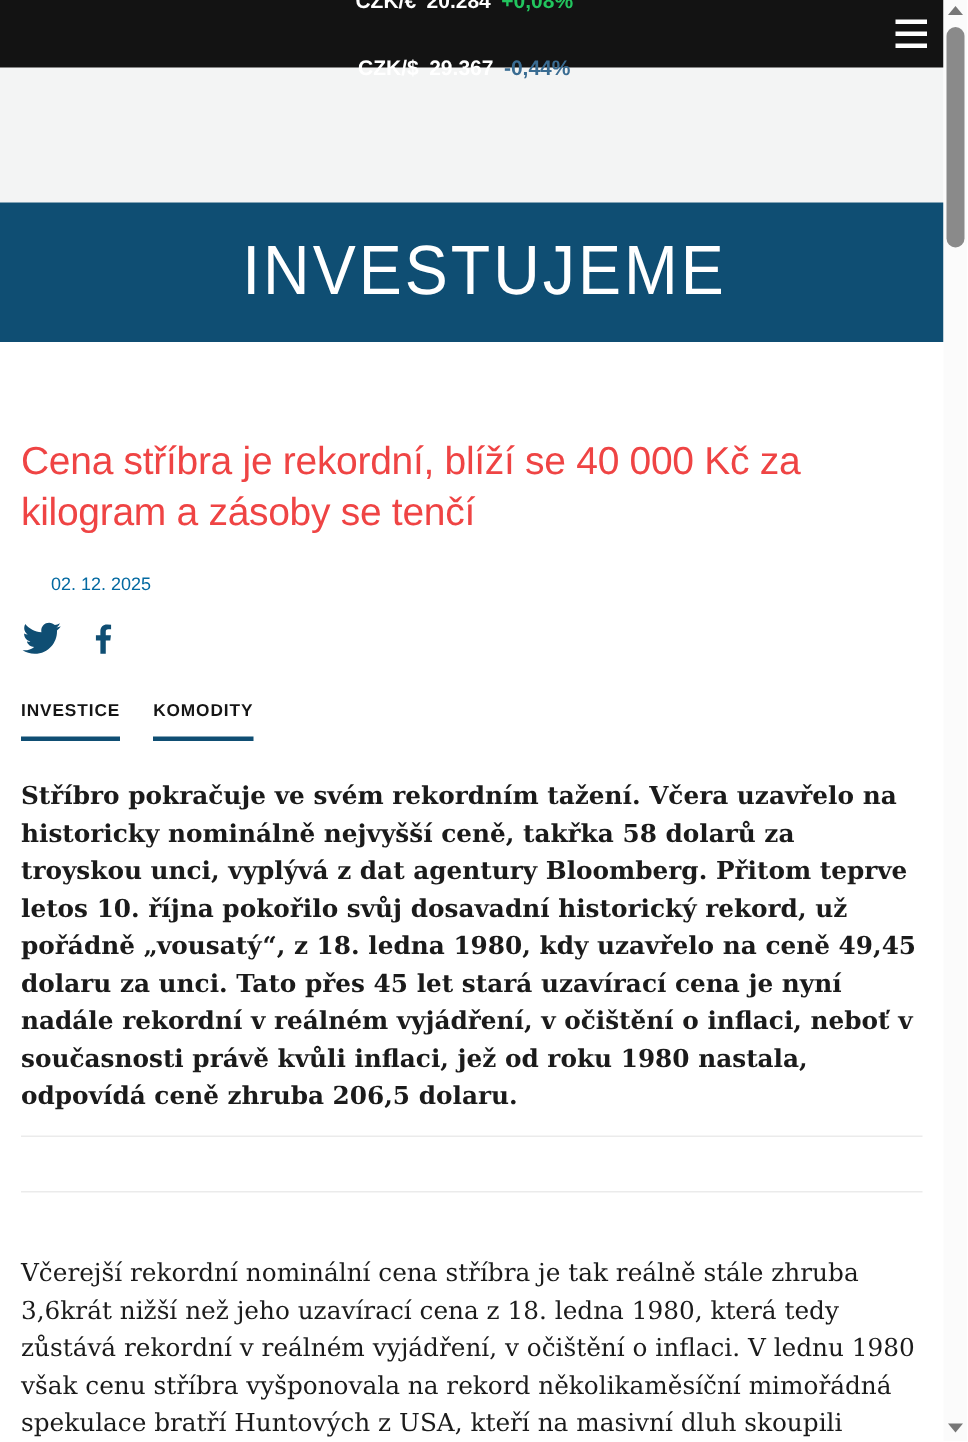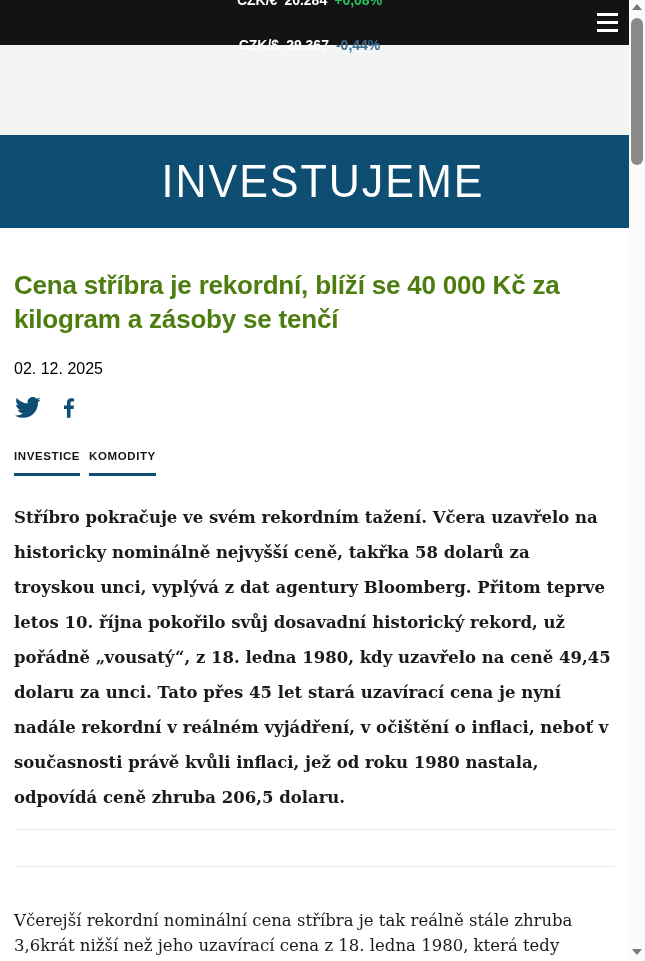--- a/index.html
+++ b/index.html
@@ -20,34 +20,34 @@
 
   
   .gray-strip { width:629px; height:90px; background:#f3f4f4; }
   .banner { width:629px; height:93px; background:#0f4e73;
             display:flex; align-items:center; justify-content:center;padding-left:17px; }
   .logo { color:#ffffff; font-family:"Liberation Sans", sans-serif; font-weight:400;
           font-size:43px; letter-spacing:2px; transform:scaleY(1.08); cursor:pointer; }
 
   
   .content { width:629px; padding:0 14px; }
-  h1.title { margin-top:40px; font-size:26px; line-height:34px; font-weight:700;
-             letter-spacing:-0.2px; color:#4d7c0f; max-width:600px; }
-  .date { margin-top:24px; font-size:16px; color:#000000; }
+  h1.title { margin-top:62px; font-size:26px; line-height:34px; font-weight:400;
+             letter-spacing:-0.2px; color:#ef4444; max-width:600px; }
+  .date { margin-top:24px; font-size:12px; color:#0369a1;margin-left:20px; }
   .share-row { margin-top:16px; display:flex; align-items:center; gap:15px; height:26px; }
   .share-btn { display:inline-flex; align-items:center; justify-content:center; cursor:pointer; }
   .share-btn svg { display:block; }
 
-  .tabs { margin-top:30px; display:flex; gap:9px; }
+  .tabs { margin-top:30px; display:flex; gap:22px; }
   .tab { font-size:11.5px; font-weight:700; letter-spacing:0.6px; color:#151515;
          text-transform:uppercase; padding-bottom:11px; border-bottom:3px solid #0f4e73;
          cursor:pointer; text-decoration:none; }
 
   .lead { margin-top:24px; font-family:"DejaVu Serif", serif; font-weight:700;
-          font-size:16.5px; line-height:35px; color:#1b1b1b; }
+          font-size:16.5px; line-height:25px; color:#1b1b1b; }
   .divider { border:none; border-top:1px solid #ebebeb; margin:0; }
   .divider.top { margin-top:14px; }
   .ad-slot { height:36px; }
   .body-para { margin-top:41px; font-family:"DejaVu Serif", serif; font-weight:400;
                font-size:16.5px; line-height:25px; color:#1b1b1b; }
 
   
   .scrollbar { position:absolute; top:0; right:0; width:16px; height:961px; background:#fbfbfb; }
   .scroll-arrow { position:absolute; left:0; width:16px; height:14px;
                   display:flex; align-items:center; justify-content:center; cursor:pointer; }

